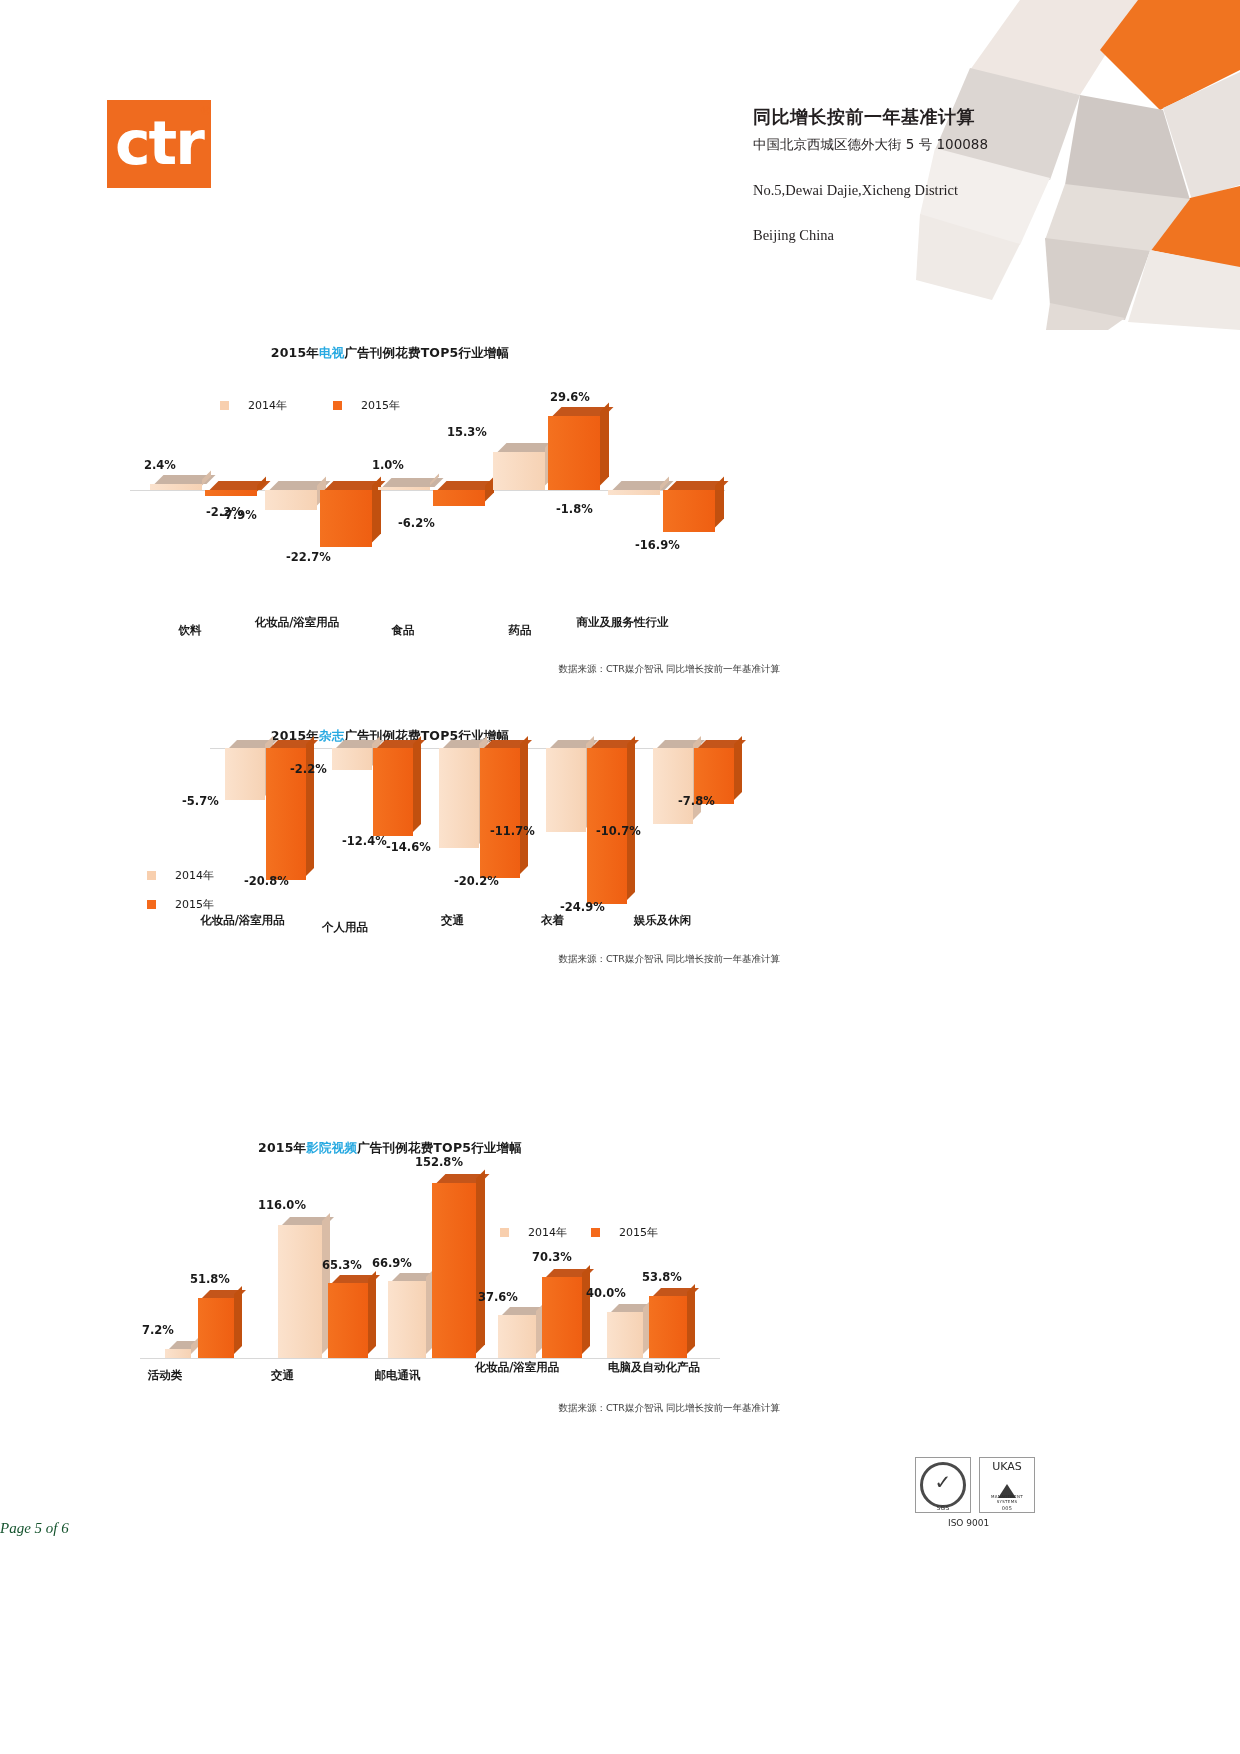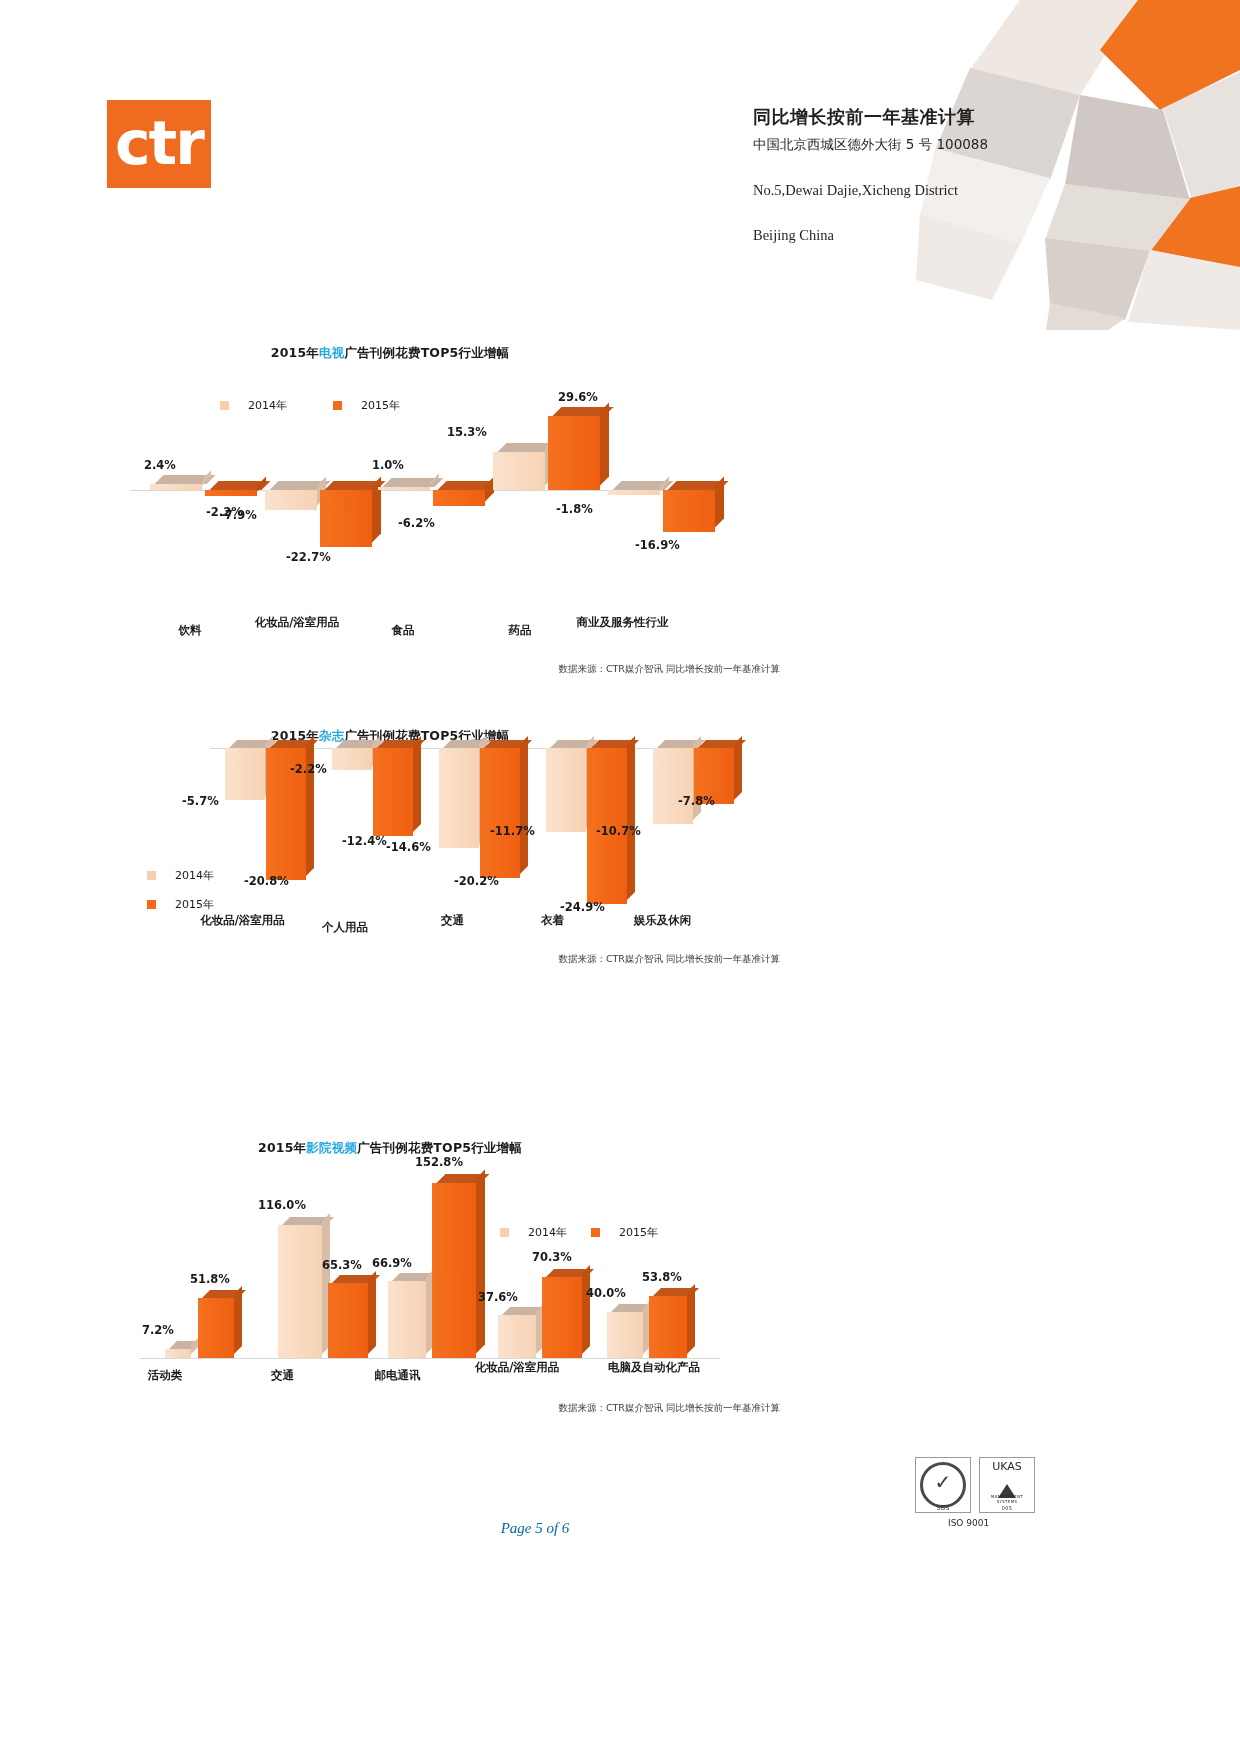--- a/index.html
+++ b/index.html
@@ -60,22 +60,22 @@
   .v-2015 .bar-front{background:linear-gradient(to right,#f4711f,#ef5f12);}
   .v-2015 .bar-top{background:#c4551a;}
   .v-2015 .bar-side{background:#c1500f;}
 
   .dlabel{position:absolute;font-family:"DejaVu Sans", sans-serif;font-weight:700;
       font-size:11.5px;color:#1a1a1a;white-space:nowrap;}
   .catlabel{position:absolute;font-family:"DejaVu Sans", sans-serif;font-weight:700;
       font-size:11.5px;color:#1a1a1a;text-align:center;line-height:15px;}
 
   .axis-line{position:absolute;height:1px;background:#d8d8d8;}
-  .pagenum{position:absolute;left:0;top:1520px;width:1070px;text-align:center;
-     font-style:italic;font-size:15px;color:#0369a1;}
+  .pagenum{position:absolute;left:0;top:1520px;width:1070px;text-align:left;
+     font-style:italic;font-size:15px;color:#14532d;}
   .certs{position:absolute;left:915px;top:1457px;width:120px;}
   .cert-box{width:54px;height:54px;border:1px solid #9a9a9a;display:inline-block;
      position:relative;background:#fff;vertical-align:top;}
   .cert-circle{position:absolute;left:50%;top:50%;transform:translate(-50%,-50%);
      width:40px;height:40px;border-radius:50%;border:3px solid #4a4a4a;}
   .cert-check{position:absolute;left:50%;top:44%;transform:translate(-50%,-50%);
      font-size:20px;color:#3a3a3a;font-family:"DejaVu Sans", sans-serif;}
   .cert-sub{position:absolute;left:0;bottom:1px;width:100%;text-align:center;
      font-size:6px;font-family:"DejaVu Sans", sans-serif;color:#2a2a2a;letter-spacing:.3px;}
   .cert-ukas{position:absolute;left:0;top:2px;width:100%;text-align:center;
@@ -187,21 +187,21 @@
           <div class="bar-front" style="height:38px;"></div>
           <div class="bar-top" style="top:-9px;left:9px;width:52px;height:9px;transform:skewX(-45deg);"></div>
           <div class="bar-side" style="left:52px;top:-9px;width:9px;height:38px;transform:skewY(-45deg);"></div>
         </div>
         <div class="bar3d v-2015" style="left:438px;top:36px;width:52px;height:74px;">
           <div class="bar-front" style="height:74px;"></div>
           <div class="bar-top" style="top:-9px;left:9px;width:52px;height:9px;transform:skewX(-45deg);"></div>
           <div class="bar-side" style="left:52px;top:-9px;width:9px;height:74px;transform:skewY(-45deg);"></div>
         </div>
         <div class="dlabel" style="left:337px;top:45px;">15.3%</div>
-        <div class="dlabel" style="left:440px;top:10px;margin-left:8px;">29.6%</div>
+        <div class="dlabel" style="left:440px;top:10px;">29.6%</div>
       </div>
 
       <div>
         <div class="bar3d v-2014" style="left:498px;top:110px;width:52px;height:5px;">
           <div class="bar-front" style="height:5px;"></div>
           <div class="bar-top" style="top:-9px;left:9px;width:52px;height:9px;transform:skewX(-45deg);"></div>
           <div class="bar-side" style="left:52px;top:-9px;width:9px;height:5px;transform:skewY(-45deg);"></div>
         </div>
         <div class="bar3d v-2015" style="left:553px;top:110px;width:52px;height:42px;">
           <div class="bar-front" style="height:42px;"></div>

